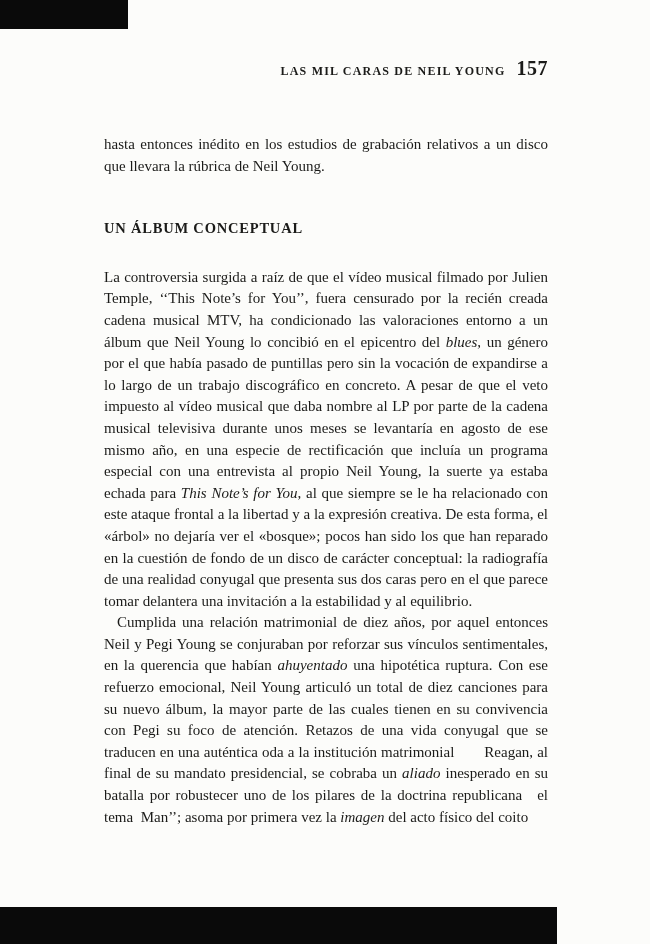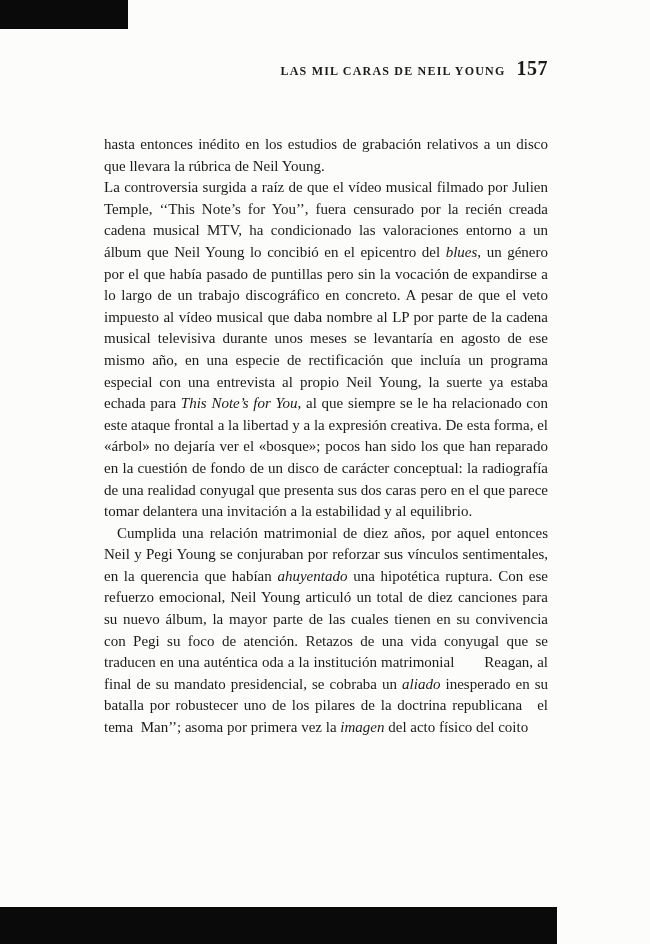--- a/index.html
+++ b/index.html
@@ -59,20 +59,21 @@
   <div class="scan-bar scan-bar-bottom"></div>
 
   <header class="running-head">
     <span class="running-title">LAS MIL CARAS DE NEIL YOUNG</span><span class="page-number">157</span>
   </header>
 
   <main class="text-block">
 
     <p class="para"><span>hasta entonces inédito en los estudios de grabación relativos a un disco que llevara la rúbrica de Neil Young.</span></p>
 
+    <h2 class="section-heading">UN ÁLBUM CONCEPTUAL</h2>
 
     <p class="para"><span>La controversia surgida a raíz de que el vídeo musical filmado por Julien Temple, ‘‘This Note’s for You’’, fuera censurado por la recién creada cadena musical MTV, ha condicionado las valoraciones entorno a un álbum que Neil Young lo concibió en el epicentro del </span><em>blues</em><span>, un género por el que había pasado de puntillas pero sin la vocación de expandirse a lo largo de un trabajo discográfico en con­creto. A pesar de que el veto impuesto al vídeo musical que daba nombre al LP por parte de la cadena musical televisiva durante unos meses se levantaría en agosto de ese mismo año, en una espe­cie de rectificación que incluía un programa especial con una entre­vista al propio Neil Young, la suerte ya estaba echada para </span><em>This Note’s for You</em><span>, al que siempre se le ha relacionado con este ataque frontal a la libertad y a la expresión creativa. De esta forma, el «árbol» no dejaría ver el «bosque»; pocos han sido los que han repa­rado en la cuestión de fondo de un disco de carácter conceptual: la radiografía de una realidad conyugal que presenta sus dos caras pero en el que parece tomar delantera una invitación a la estabilidad y al equilibrio.</span></p>
 
     <p class="para indented"><span>Cumplida una relación matrimonial de diez años, por aquel en­tonces Neil y Pegi Young se conjuraban por reforzar sus vínculos sentimentales, en la querencia que habían </span><em>ahuyentado</em><span> una hipotéti­ca ruptura. Con ese refuerzo emocional, Neil Young articuló un total de diez canciones para su nuevo álbum, la mayor parte de las cuales tienen en su convivencia con Pegi su foco de atención. Reta­zos de una vida conyugal que se traducen en una auténtica oda a la institución matrimonial  Reagan, al final de su mandato presi­dencial, se cobraba un </span><em>aliado</em><span> inesperado en su batalla por robuste­cer uno de los pilares de la doctrina republicana el tema Man’’; asoma por primera vez la </span><em>imagen</em><span> del acto físico del coito</span></p>
 
   </main>
 
 </div>
 
 </body></html>

